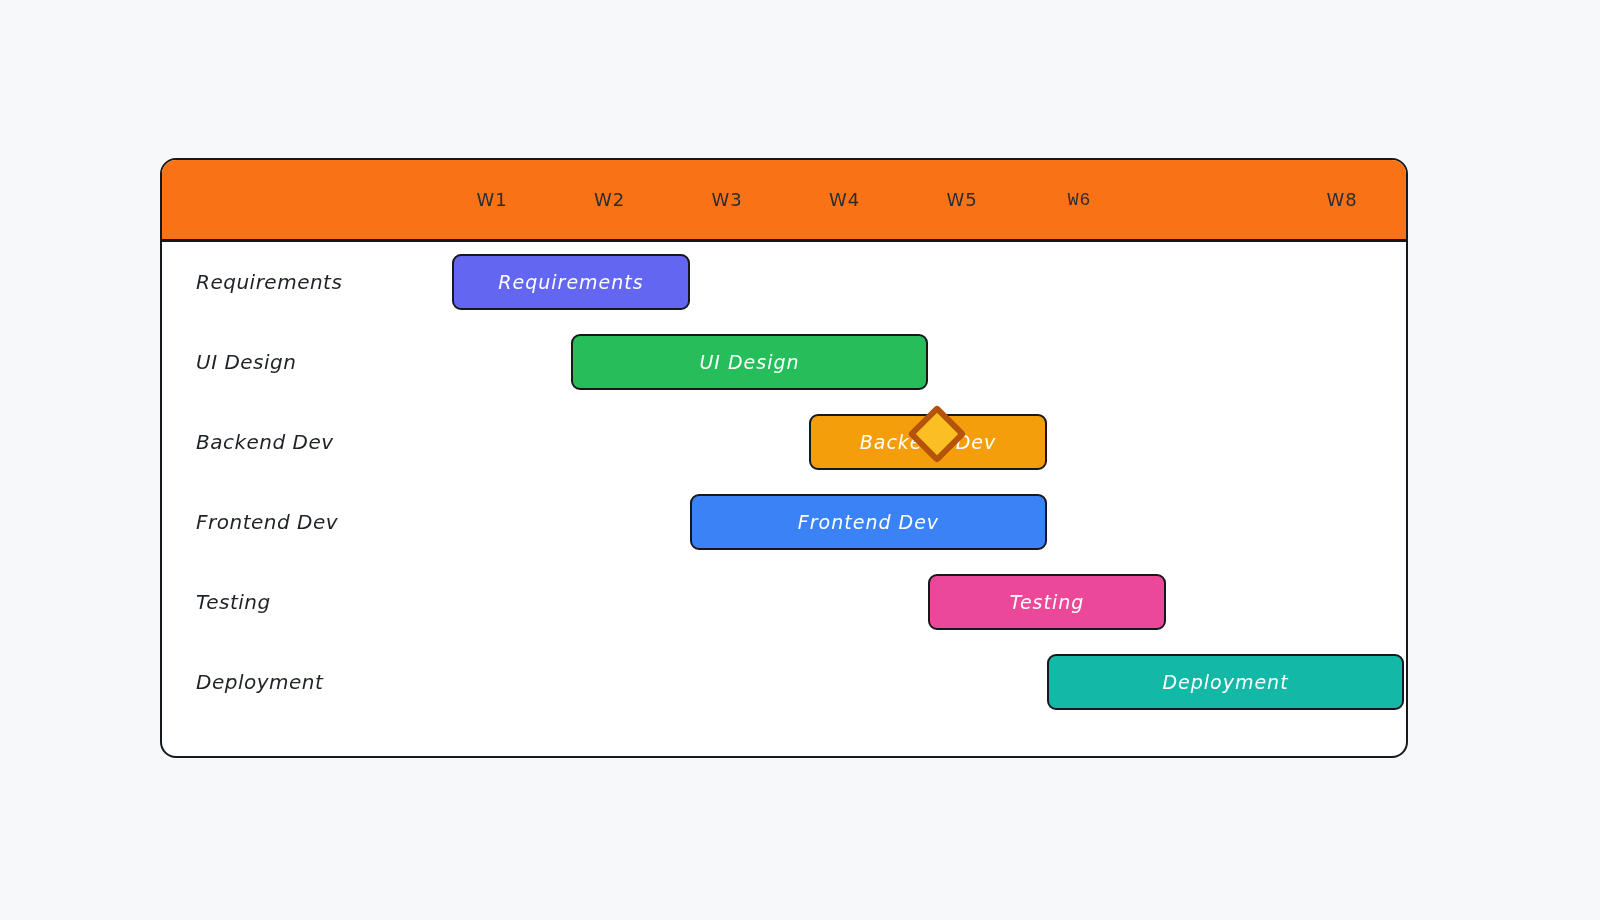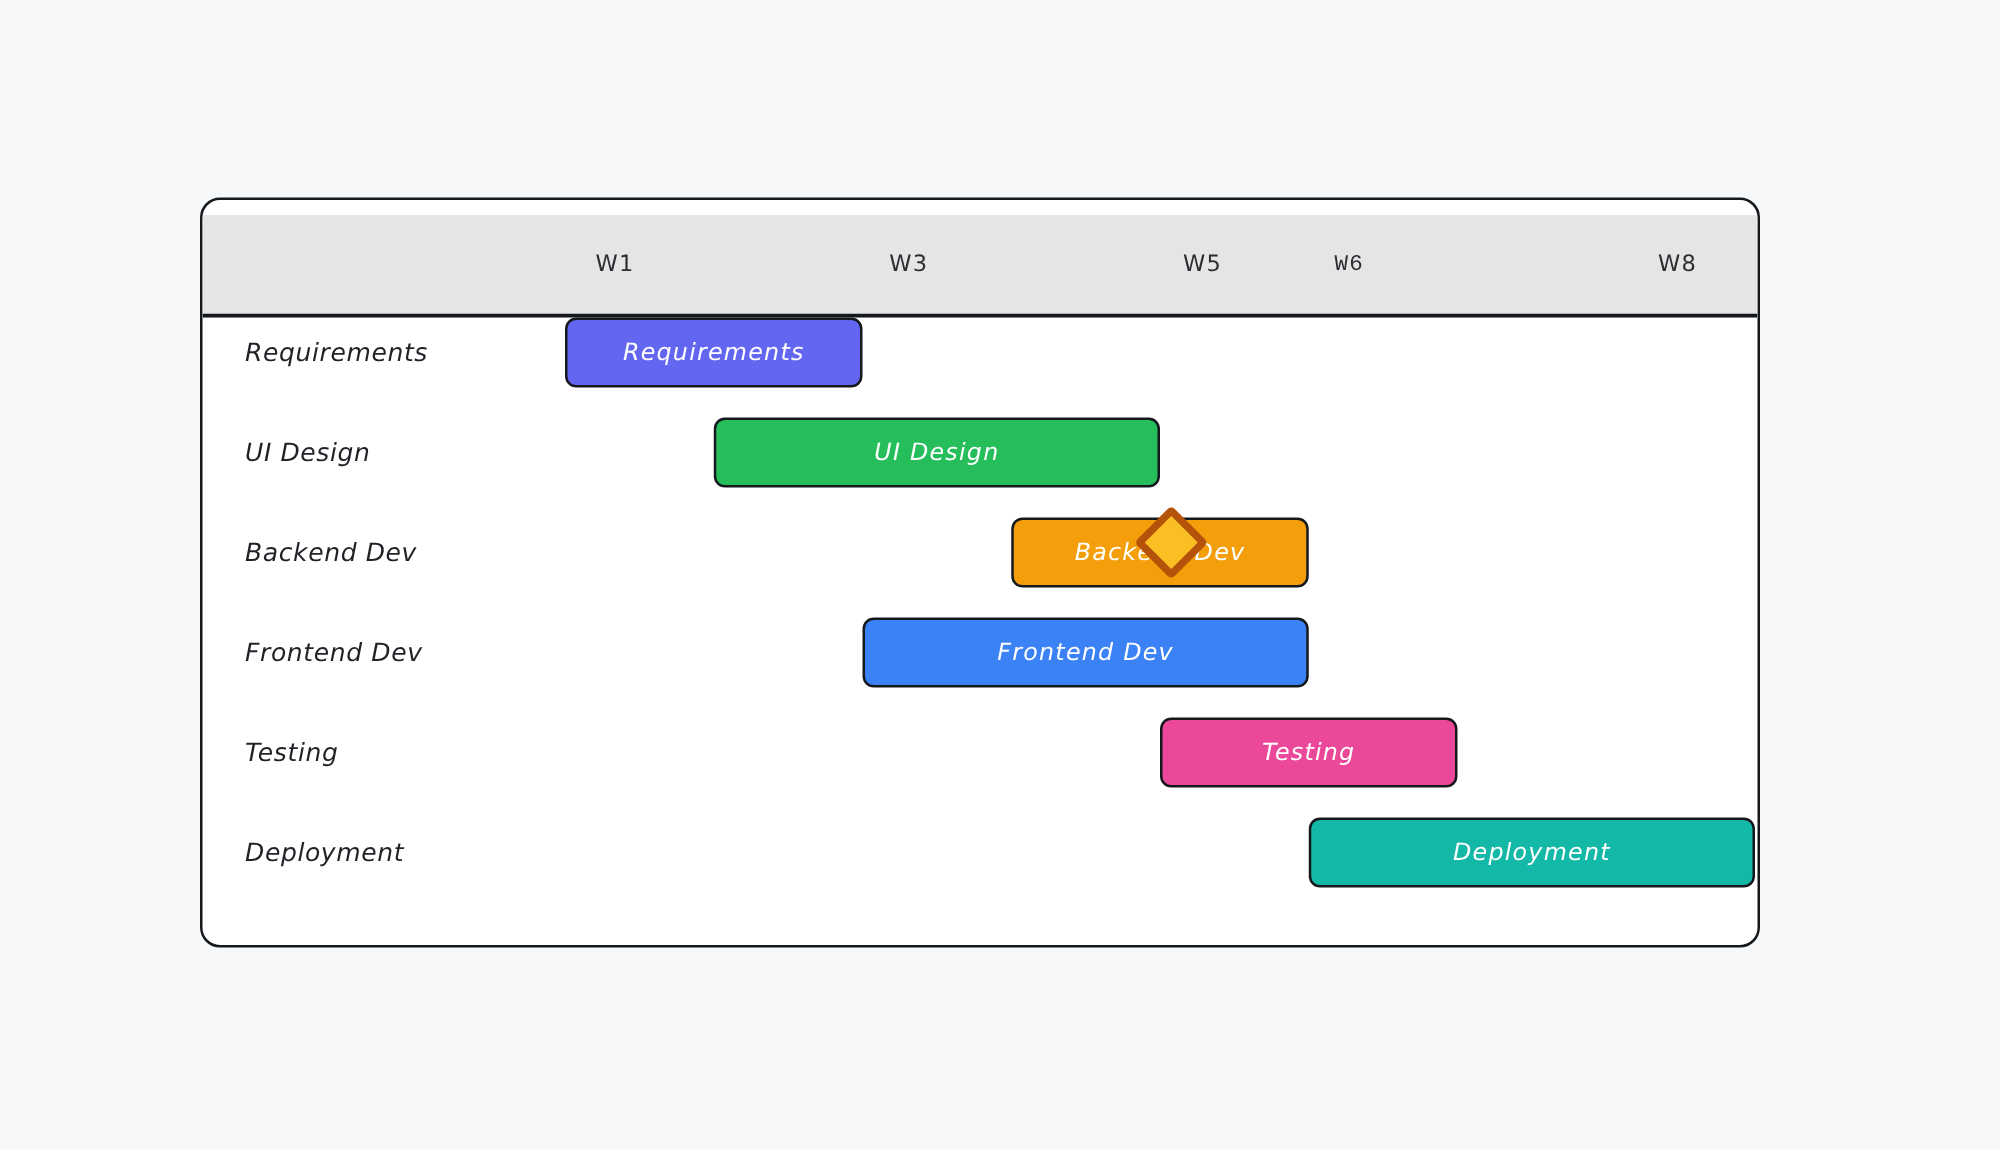--- a/index.html
+++ b/index.html
@@ -93,23 +93,25 @@
     border-radius: 4px;
     transform: rotate(45deg);
     z-index: 5;
   }
 </style>
 </head>
 <body>
 
 <div class="page" style="background: rgb(247, 248, 250);">
   <div class="card" style="background: rgb(255, 255, 255); border-color: rgb(21, 24, 29);">
-    <div class="gantt-header" style="background: #e5e5e5; margin-top: 12px;">
+    <div class="gantt-header" style="background: #f97316;">
         <div class="week-label" style="left: 290px;">W1</div>
+        <div class="week-label" style="left: 407.5px;">W2</div>
         <div class="week-label" style="left: 525px;">W3</div>
+        <div class="week-label" style="left: 642.5px;">W4</div>
         <div class="week-label" style="left: 760px; text-align: center;">W5</div>
         <div class="week-label" style="left: 877.5px; font-family: Liberation Mono, monospace;">W6</div>
         <div class="week-label" style="left: 1140px;">W8</div>
       </div>
     <div class="gantt-body">
         <div class="row-label" style="top: 26px; color: rgb(31, 34, 38);">Requirements</div>
         <div class="task-bar" style="left: 276px; width: 238px; top: 12px; background: rgb(99, 102, 241); color: rgb(255, 255, 255);">Requirements</div>
         <div class="row-label" style="top: 106px; color: rgb(31, 34, 38);">UI Design</div>
         <div class="task-bar" style="left: 395px; width: 357px; top: 92px; background: rgb(37, 190, 91); color: rgb(255, 255, 255);">UI Design</div>
         <div class="row-label" style="top: 186px; color: rgb(31, 34, 38);">Backend Dev</div>

